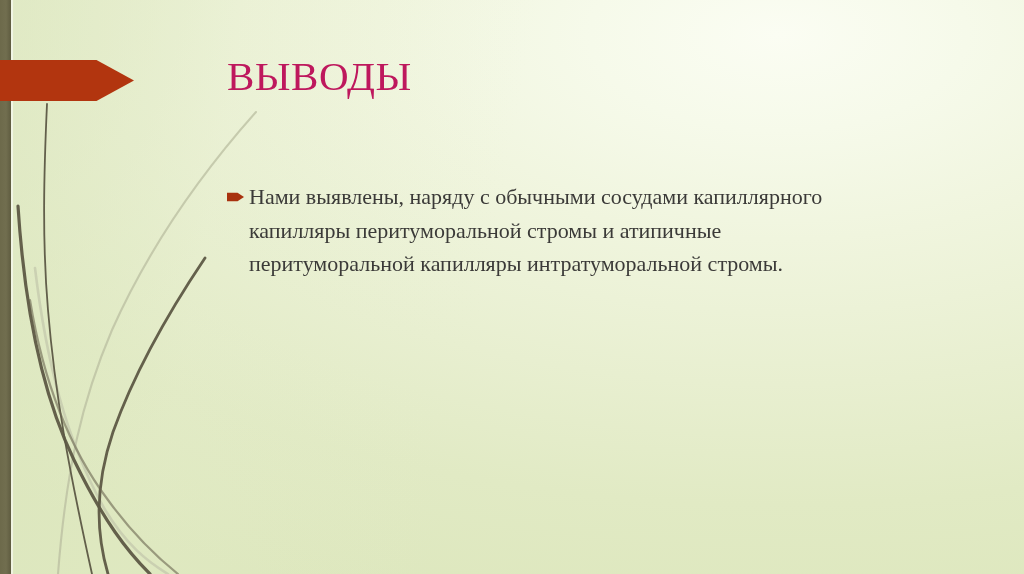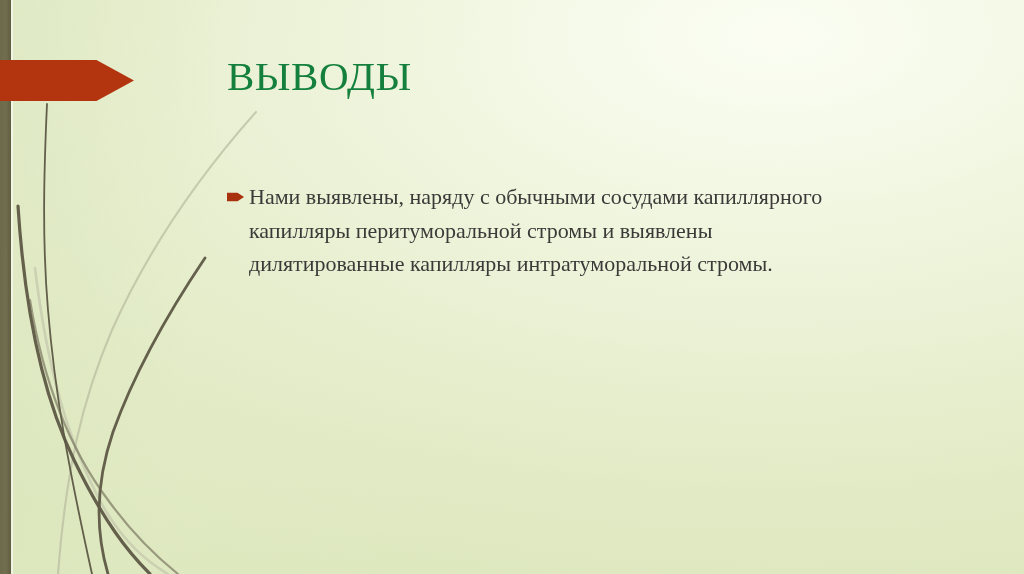--- a/index.html
+++ b/index.html
@@ -75,21 +75,21 @@
     clip-path: polygon(0 0, 72% 0, 100% 50%, 72% 100%, 0 100%);
   }
   
   .title {
     position: absolute;
     left: 227px;
     top: 52px;
     font-size: 41px;
     line-height: 48px;
     letter-spacing: 0.5px;
-    color: #15803d;
+    color: #be185d;
     font-family: "Liberation Serif", "DejaVu Serif", serif;
     white-space: nowrap;
   }
   
   .body-block {
     position: absolute;
     left: 227px;
     top: 180px;
     width: 720px;
   }
@@ -153,19 +153,19 @@
 
   <div class="banner"></div>
 
   <div class="title">ВЫВОДЫ</div>
 
   <div class="body-block">
     <div class="bullet-row">
       <span class="bullet-marker"></span>
       <span class="bullet-text">
         <span class="ln l1">Нами выявлены, наряду с обычными сосудами капиллярного</span>
-        <span class="ln l3">капилляры перитуморальной стромы и выявлены</span>
-        <span class="ln l4">дилятированные капилляры интратуморальной стромы.</span>
+        <span class="ln l3">капилляры перитуморальной стромы и атипичные</span>
+        <span class="ln l4">перитуморальной капилляры интратуморальной стромы.</span>
       </span>
     </div>
   </div>
 
 </div>
 
 </body></html>

